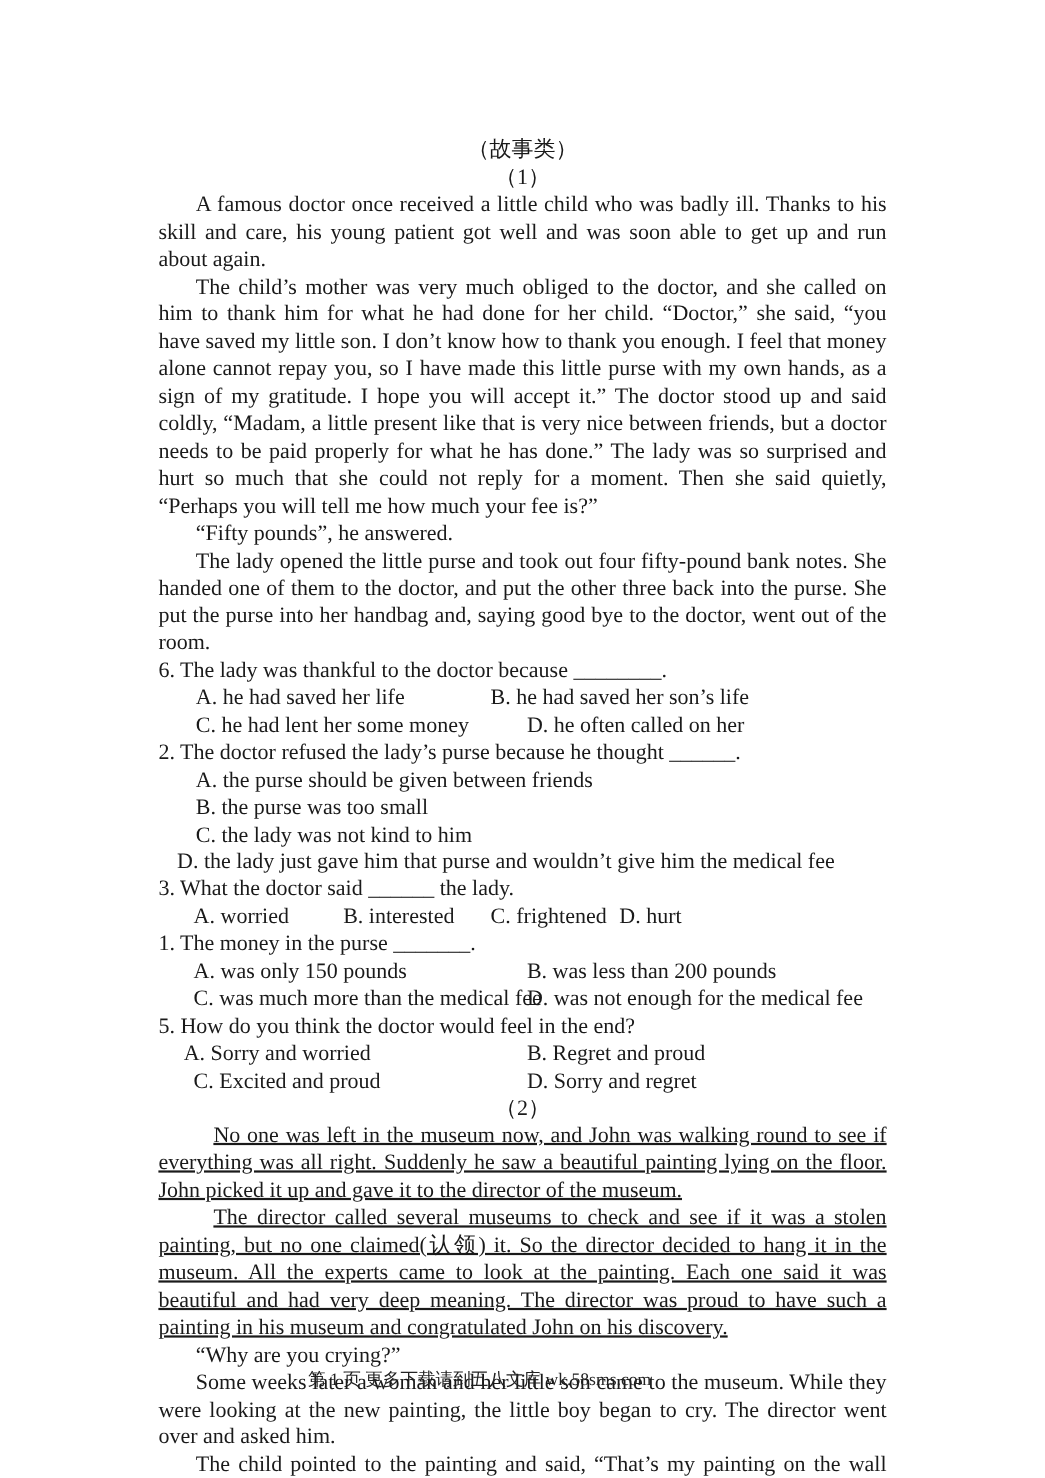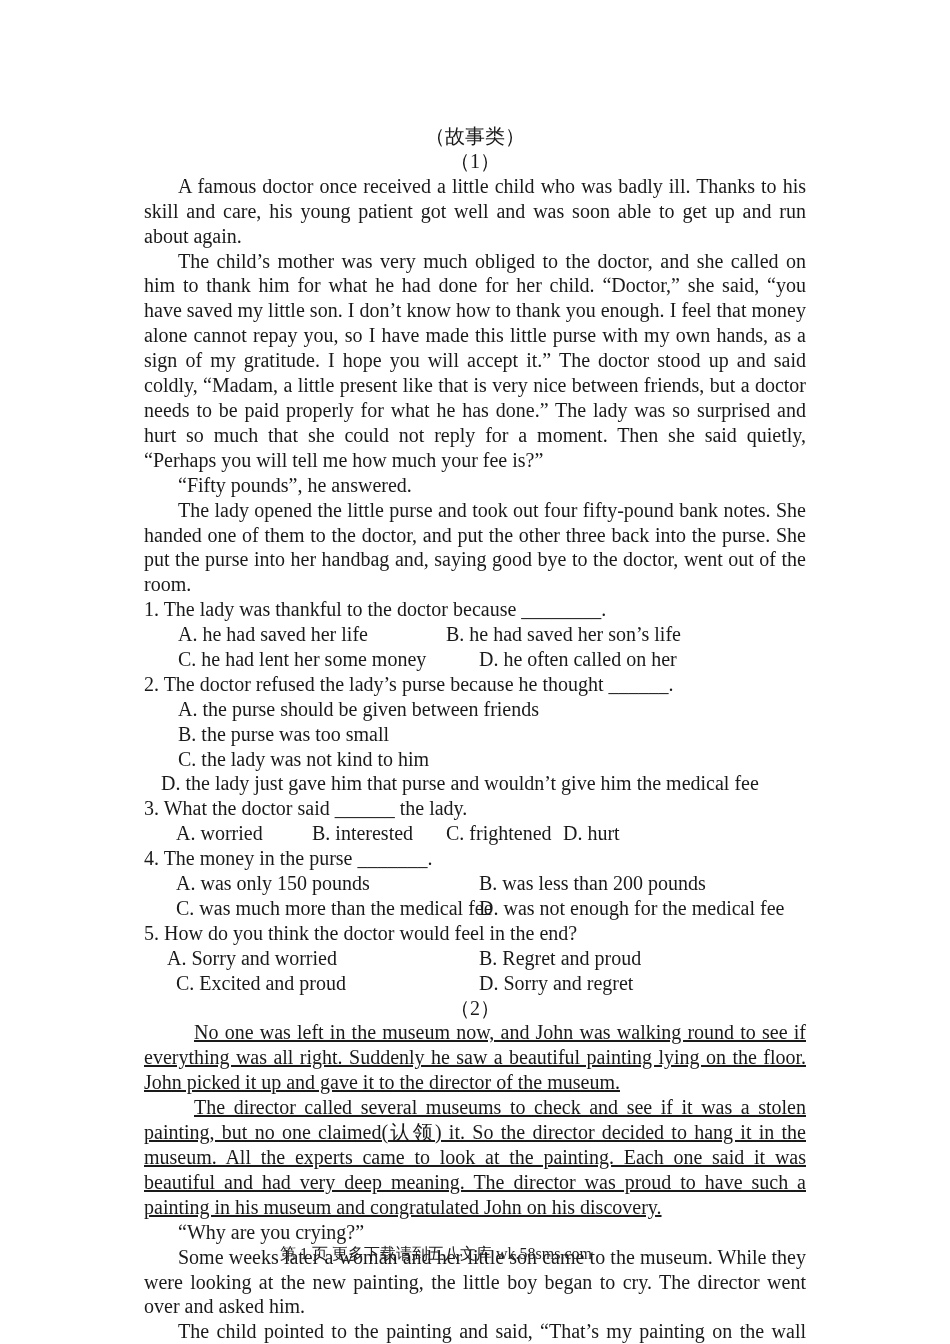--- a/index.html
+++ b/index.html
@@ -64,21 +64,21 @@
 <div class="page">
 
   <div class="center">（故事类）</div>
   <div class="center">（1）</div>
 
   <p class="para">A famous doctor once received a little child who was badly ill. Thanks to his skill and care, his young patient got well and was soon able to get up and run about again.</p>
   <p class="para">The child’s mother was very much obliged to the doctor, and she called on him to thank him for what he had done for her child. “Doctor,” she said, “you have saved my little son. I don’t know how to thank you enough. I feel that money alone cannot repay you, so I have made this little purse with my own hands, as a sign of my gratitude. I hope you will accept it.” The doctor stood up and said coldly, “Madam, a little present like that is very nice between friends, but a doctor needs to be paid properly for what he has done.” The lady was so surprised and hurt so much that she could not reply for a moment. Then she said quietly, “Perhaps you will tell me how much your fee is?”</p>
   <p class="para">“Fifty pounds”, he answered.</p>
   <p class="para">The lady opened the little purse and took out four fifty-pound bank notes. She handed one of them to the doctor, and put the other three back into the purse. She put the purse into her handbag and, saying good bye to the doctor, went out of the room.</p>
 
-  <div class="question">1. The lady was thankful to the doctor because ________.</div>
+  <div class="question">6. The lady was thankful to the doctor because ________.</div>
   <div class="opt-row">
     <span class="opt" style="left:34px">A. he had saved her life</span>
     <span class="opt" style="left:302px">B. he had saved her son’s life</span>
   </div>
   <div class="opt-row">
     <span class="opt" style="left:34px">C. he had lent her some money</span>
     <span class="opt" style="left:335px">D. he often called on her</span>
   </div>
 
   <div class="question">2. The doctor refused the lady’s purse because he thought ______.</div>
@@ -96,21 +96,21 @@
   </div>
 
   <div class="question">3. What the doctor said ______ the lady.</div>
   <div class="opt-row">
     <span class="opt" style="left:32px">A. worried</span>
     <span class="opt" style="left:168px">B. interested</span>
     <span class="opt" style="left:302px">C. frightened</span>
     <span class="opt" style="left:419px">D. hurt</span>
   </div>
 
-  <div class="question">4. The money in the purse _______.</div>
+  <div class="question">1. The money in the purse _______.</div>
   <div class="opt-row">
     <span class="opt" style="left:32px">A. was only 150 pounds</span>
     <span class="opt" style="left:335px">B. was less than 200 pounds</span>
   </div>
   <div class="opt-row">
     <span class="opt" style="left:32px">C. was much more than the medical fee</span>
     <span class="opt" style="left:335px">D. was not enough for the medical fee</span>
   </div>
 
   <div class="question">5. How do you think the doctor would feel in the end?</div>

